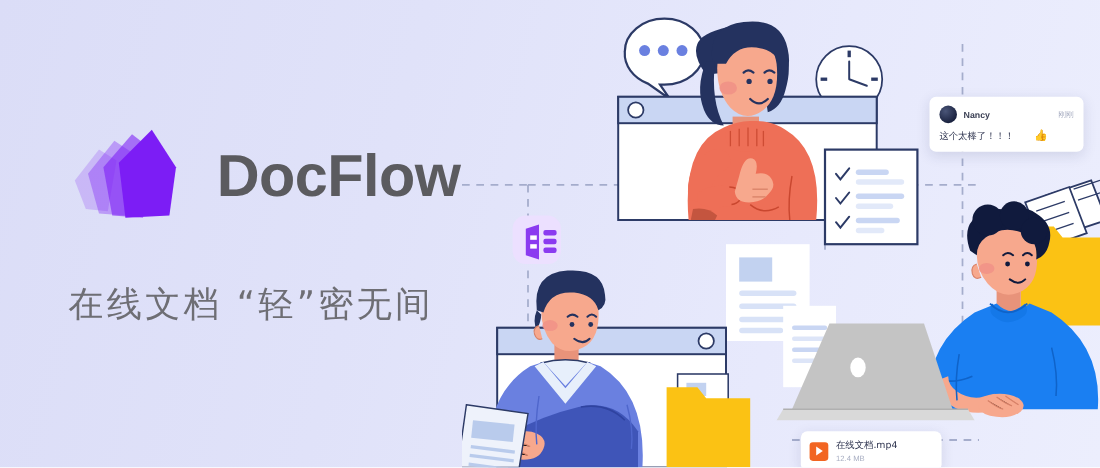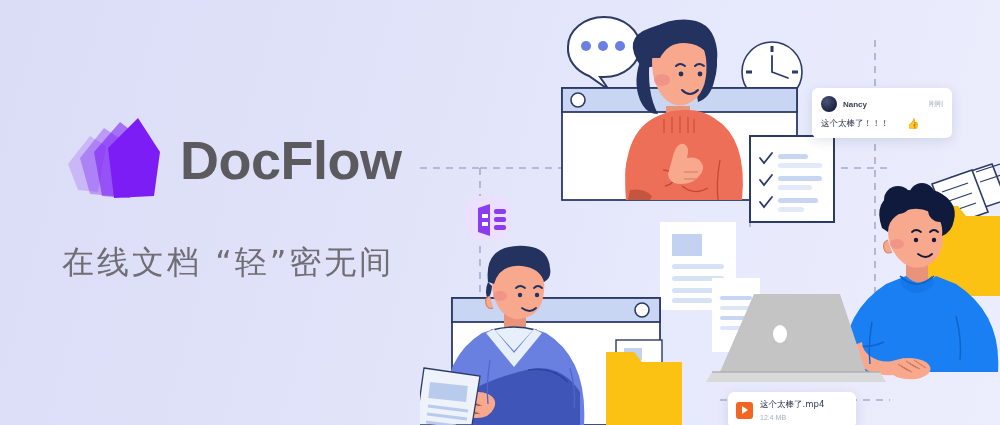--- a/index.html
+++ b/index.html
@@ -21,40 +21,40 @@
   
   .brand {
     position: absolute;
     left: 62px;
     top: 112px;
     width: 380px;
   }
   .brand-row {
     display: flex;
     align-items: center;
-    gap: 14px;
+    gap: 31px;
     height: 96px;
   }
   .logo-mark {
     width: 104px;
     height: 96px;
     flex: 0 0 104px;
     position: relative;
   }
   .wordmark {
     font-size: 54px;
     font-weight: 700;
     letter-spacing: -0.5px;
     color: #5b5b5f;
     line-height: 1;
     white-space: nowrap;
     font-family: "Liberation Sans", "DejaVu Sans", sans-serif;
   }
   .tagline {
-    margin-top: 33px;
+    margin-top: 47px;
     font-size: 32px;
     color: #6e6e74;
     letter-spacing: 3px;
     white-space: nowrap;
     font-family: "DejaVu Sans", "Liberation Sans", sans-serif;
   }
 
   
   .illus {
     position: absolute;
@@ -335,21 +335,21 @@
       <g>
         <path d="M300 372 l34 -78 h86 l26 78 Z" fill="#c4c4c4"></path>
         <ellipse cx="360" cy="334" rx="7" ry="9" fill="#ffffff"></ellipse>
         <path d="M292 372 h168 l6 10 h-180 Z" fill="#d9d9d9"></path>
         <path d="M292 372 h168" stroke="#b0b0b0" stroke-width="1.4"></path>
       </g>
 
     </svg>
   </div>
 
-  <div style="position:absolute; left:812px; top:88px; width:140px; background:#ffffff;
+  <div style="position:absolute; left:845px; top:88px; width:140px; background:#ffffff;
               border-radius:6px; box-shadow:0 3px 12px rgba(40,50,90,0.13); padding:8px 9px;">
     <div style="display:flex; align-items:center; gap:6px;">
       <div style="width:16px;height:16px;border-radius:50%;
                   background:radial-gradient(circle at 35% 32%, #4a5578 0%, #1b2340 70%);
                   flex:0 0 16px;"></div>
       <div style="font-size:8px; color:#3c4155; font-weight:600; flex:1;">Nancy</div>
       <div style="font-size:7px; color:#a8aec2;">刚刚</div>
     </div>
     <div style="display:flex; align-items:center; gap:18px; margin-top:6px;">
       <span style="font-size:8.5px; color:#2f3550; font-family:'DejaVu Sans', sans-serif;">这个太棒了！！！</span>
@@ -361,18 +361,18 @@
               border-radius:6px; box-shadow:0 3px 12px rgba(40,50,90,0.13);
               padding:7px 8px; display:flex; align-items:center; gap:7px;">
     <div style="width:17px;height:17px;border-radius:3px;background:#f26522;flex:0 0 17px;
                 display:flex;align-items:center;justify-content:center;">
       <div style="width:0;height:0;border-left:6px solid #ffffff;
                   border-top:4px solid transparent;border-bottom:4px solid transparent;
                   margin-left:1.5px;"></div>
     </div>
     <div style="flex:1; min-width:0;">
       <div style="font-size:8.5px; color:#2f3550; white-space:nowrap;
-                  font-family:'DejaVu Sans', sans-serif;">这个太棒了.mp4</div>
+                  font-family:'DejaVu Sans', sans-serif;">在线文档.mp4</div>
       <div style="font-size:7px; color:#a8aec2; margin-top:3px;">12.4 MB</div>
     </div>
   </div>
 
 </div>
 
 </body></html>

